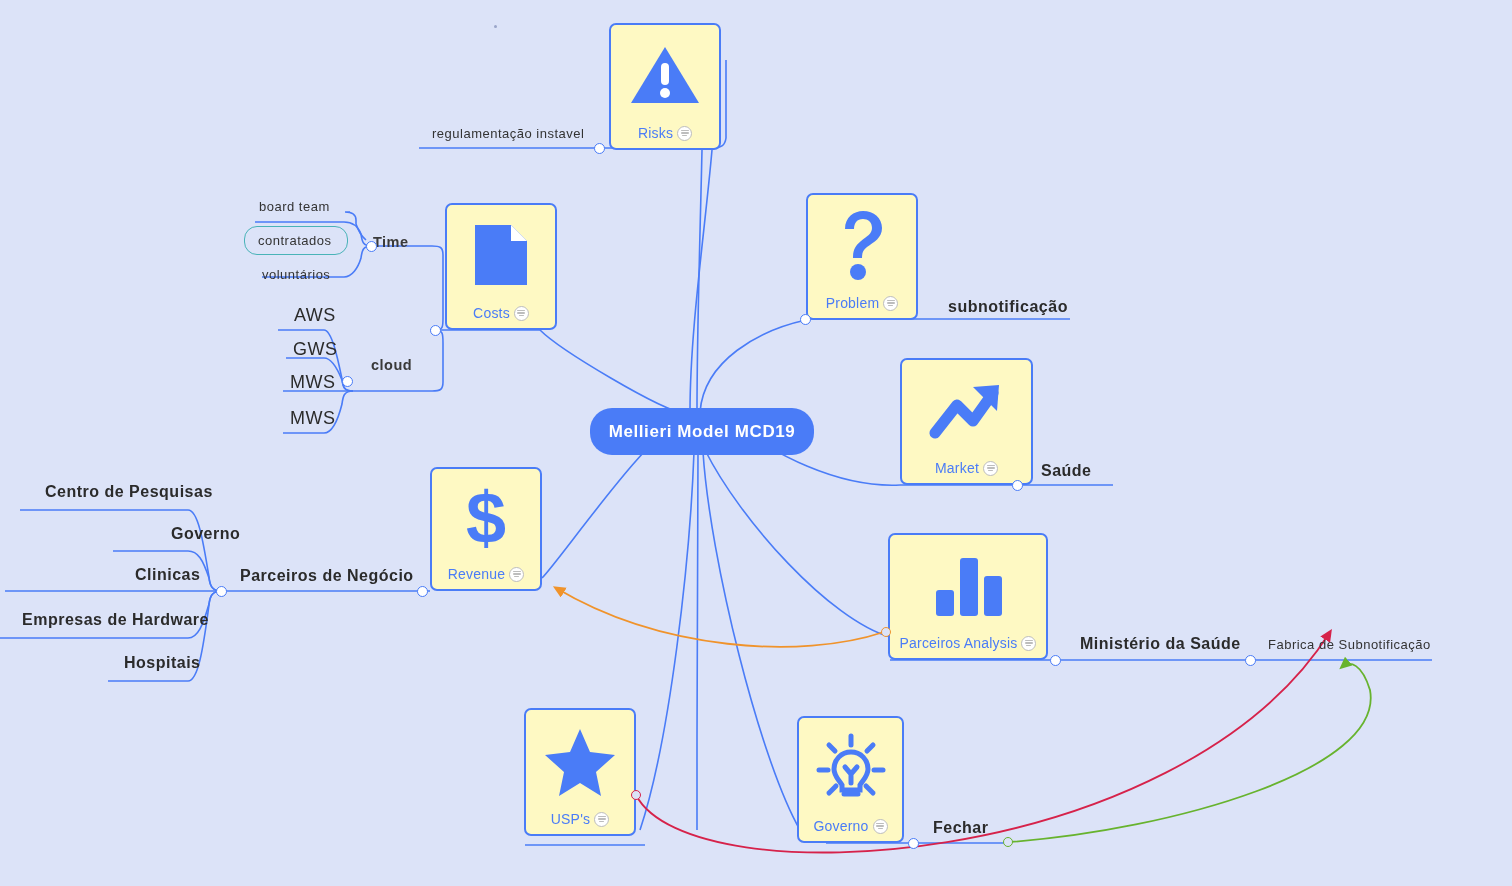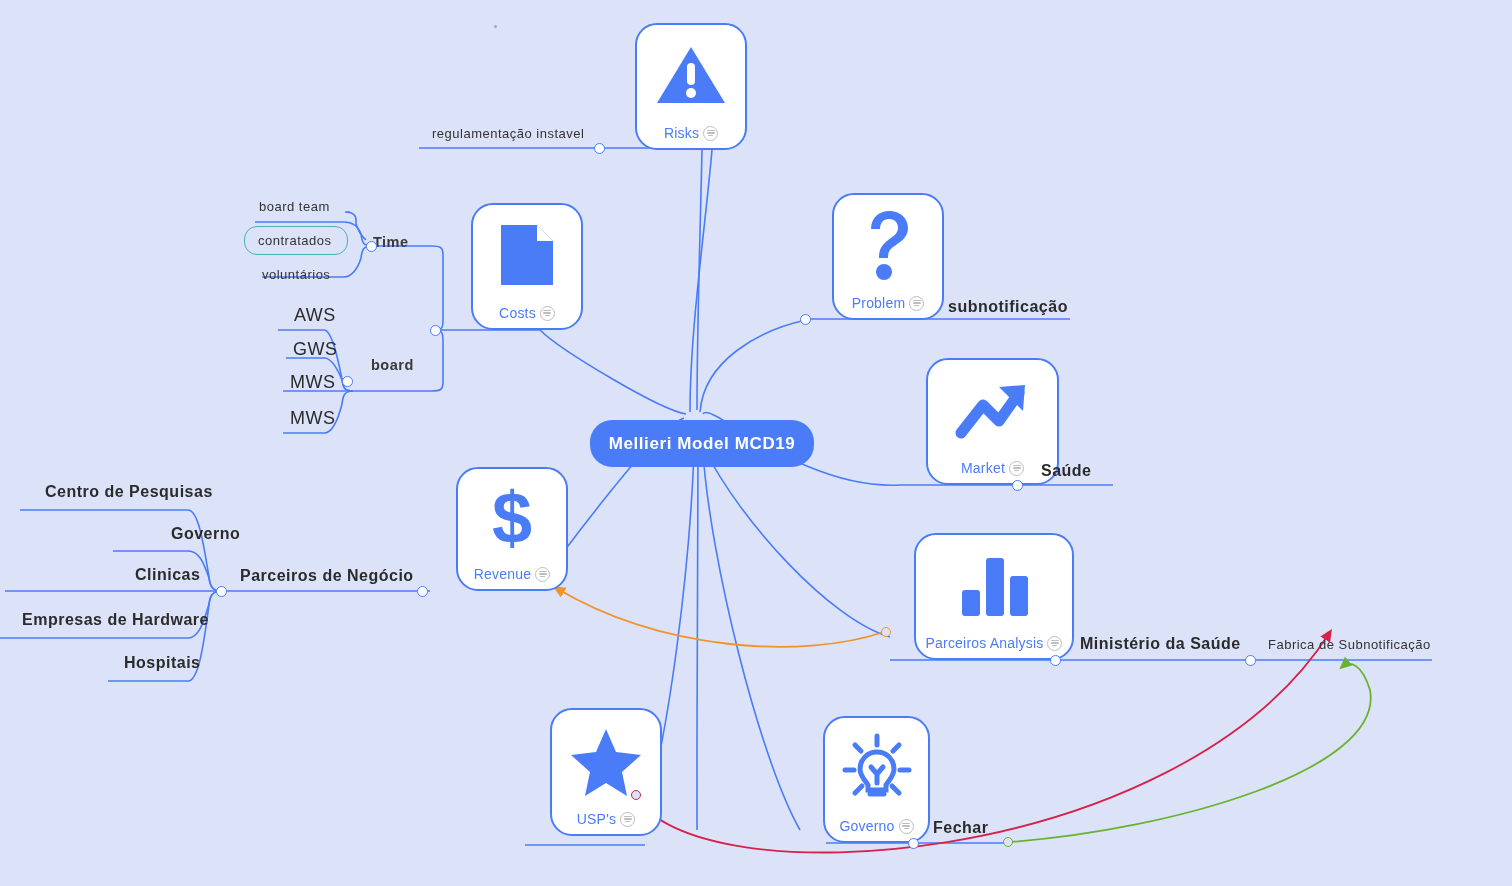--- a/index.html
+++ b/index.html
@@ -15,29 +15,28 @@
     width: 1512px; height: 886px;
     background: #dce3f8;
   }
   svg.layer {
     position: absolute; left: 0; top: 0;
     width: 1512px; height: 886px;
     pointer-events: none;
   }
   .node-card {
     position: absolute;
-    background: #ffffff;
+    background: #fef9c3;
     border: 2.5px solid #4a7cf7;
-    border-radius: 22px;
+    border-radius: 7px;
     display: flex;
     flex-direction: column;
     align-items: center;
     justify-content: flex-end;
     padding-bottom: 7px;
-    margin-left: 26px;
   }
   .node-icon {
     flex: 1;
     display: flex;
     align-items: center;
     justify-content: center;
     width: 100%;
   }
   .node-label-row {
     display: flex;
@@ -238,21 +237,21 @@
         <path d="M0,0 L7,3.2 L0,6.4 z" fill="#d6224a"></path>
       </marker>
       <marker id="arrow-green" markerWidth="7" markerHeight="7" refX="5" refY="3.2" orient="auto">
         <path d="M0,0 L7,3.2 L0,6.4 z" fill="#67b32e"></path>
       </marker>
     </defs>
   </svg>
 
   <div class="speck" style="left:494px; top:25px;"></div>
 
-  <div class="central-node" style="left:590px; top:420px; width:224px; height:47px;">
+  <div class="central-node" style="left:590px; top:408px; width:224px; height:47px;">
     <span>Mellieri Model MCD19</span>
   </div>
 
   <div class="node-card" style="left:609px; top:23px; width:112px; height:127px;">
     <div class="node-icon">
       <svg width="72" height="64" viewBox="0 0 72 64">
         <path d="M36,4 L70,60 L2,60 Z" fill="#4a7cf7"></path>
         <rect x="32" y="20" width="8" height="22" rx="4" fill="#ffffff"></rect>
         <circle cx="36" cy="50" r="5" fill="#ffffff"></circle>
       </svg>
@@ -402,21 +401,21 @@
   <div class="topic-label topic-main" style="left:1041px; top:462px;">Saúde</div>
 
   <div class="topic-label topic-main" style="left:1080px; top:635px;">Ministério da Saúde</div>
 
   <div class="topic-label topic-thin" style="left:1268px; top:637px;">Fabrica de Subnotificação</div>
 
   <div class="topic-label topic-main" style="left:933px; top:819px;">Fechar</div>
 
   <div class="topic-label topic-sub" style="left:373px; top:234px;">Time</div>
 
-  <div class="topic-label topic-sub" style="left:371px; top:357px;">board</div>
+  <div class="topic-label topic-sub" style="left:371px; top:357px;">cloud</div>
 
   <div class="topic-label topic-main" style="left:240px; top:567px;">Parceiros de Negócio</div>
 
   <div class="topic-label topic-thin" style="left:259px; top:199px;">board team</div>
 
   <div class="sel-box" style="left:244px; top:226px; width:104px; height:29px;"></div>
   <div class="topic-label topic-thin" style="left:258px; top:233px;">contratados</div>
 
   <div class="topic-label topic-thin" style="left:262px; top:267px;">voluntários</div>
 

